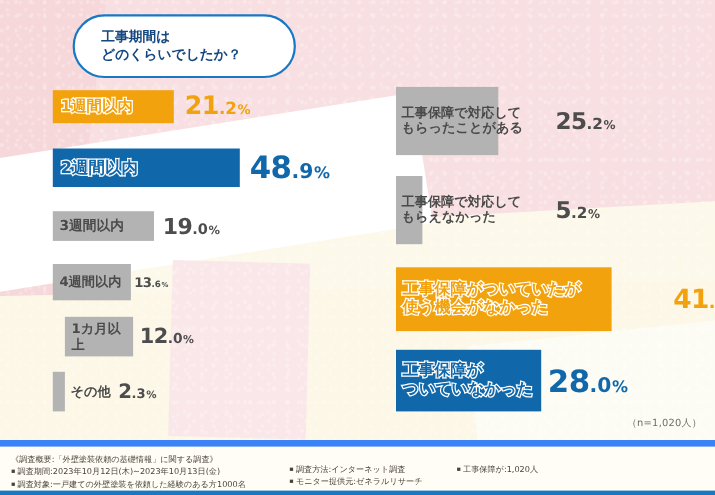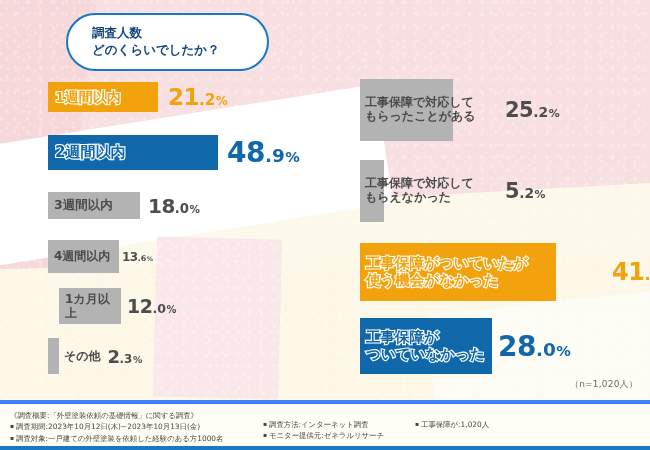--- a/index.html
+++ b/index.html
@@ -108,21 +108,21 @@
   
   .n-note{
     position:absolute;right:12px;top:378px;
     font-size:9px;color:#6d6a63;letter-spacing:.2px;
   }
 
   
   .footer{
     position:absolute;left:0;top:400px;width:650px;height:50px;
     background:#fffdf5;
-    border-top:4px solid #3b82f6;
+    border-top:6px solid #3b82f6;
     box-sizing:border-box;
   }
   .footer-rule{
     position:absolute;left:0;bottom:0;width:650px;height:4px;background:#1878c4;
   }
   .fcol{position:absolute;color:#4a453c;font-size:7.4px;line-height:1.55;white-space:nowrap;}
   .fcol-a{left:10px;top:6px;}
   .fcol-b{left:263px;top:15px;}
   .fcol-c{left:415px;top:15px;}
   .fline{display:block;}
@@ -140,21 +140,21 @@
     <div class="bg-white-band"></div>
     <div class="bg-cream-lower"></div>
     <div class="bg-pink-mid"></div>
     <div class="bg-white-right"></div>
     <div class="bg-noise"></div>
   </div>
 
   <div class="col col-left">
 
     <div class="bubble bubble-l">
-      <span class="line">調査人数</span>
+      <span class="line">工事期間は</span>
       <span class="line">どのくらいでしたか？</span>
     </div>
 
     <div class="row" style="left:48px;top:82px;">
       <div class="bar bar-orange" style="width:110px;height:30px;padding-left:7px;">
         <span class="bar-label" style="font-size:14px;">1週間以内</span>
       </div>
       <span class="val val-orange" style="font-size:23px;margin-left:10px;">
         <span class="int">21</span>
           <span class="dec">.2</span>
@@ -171,21 +171,21 @@
           <span class="dec">.9</span>
           <span class="pct">%</span>
       </span>
     </div>
 
     <div class="row" style="left:48px;top:192px;">
       <div class="bar bar-gray" style="width:92px;height:27px;padding-left:6px;">
         <span class="bar-label" style="font-size:12.5px;">3週間以内</span>
       </div>
       <span class="val val-gray" style="font-size:20px;margin-left:8px;">
-        <span class="int">18</span>
+        <span class="int">19</span>
           <span class="dec">.0</span>
           <span class="pct">%</span>
       </span>
     </div>
 
     <div class="row" style="left:48px;top:240px;">
       <div class="bar bar-gray" style="width:71px;height:33px;padding-left:6px;">
         <span class="bar-label" style="font-size:12px;">4週間以内</span>
       </div>
       <span class="val val-gray" style="font-size:12px;margin-left:3px;">

